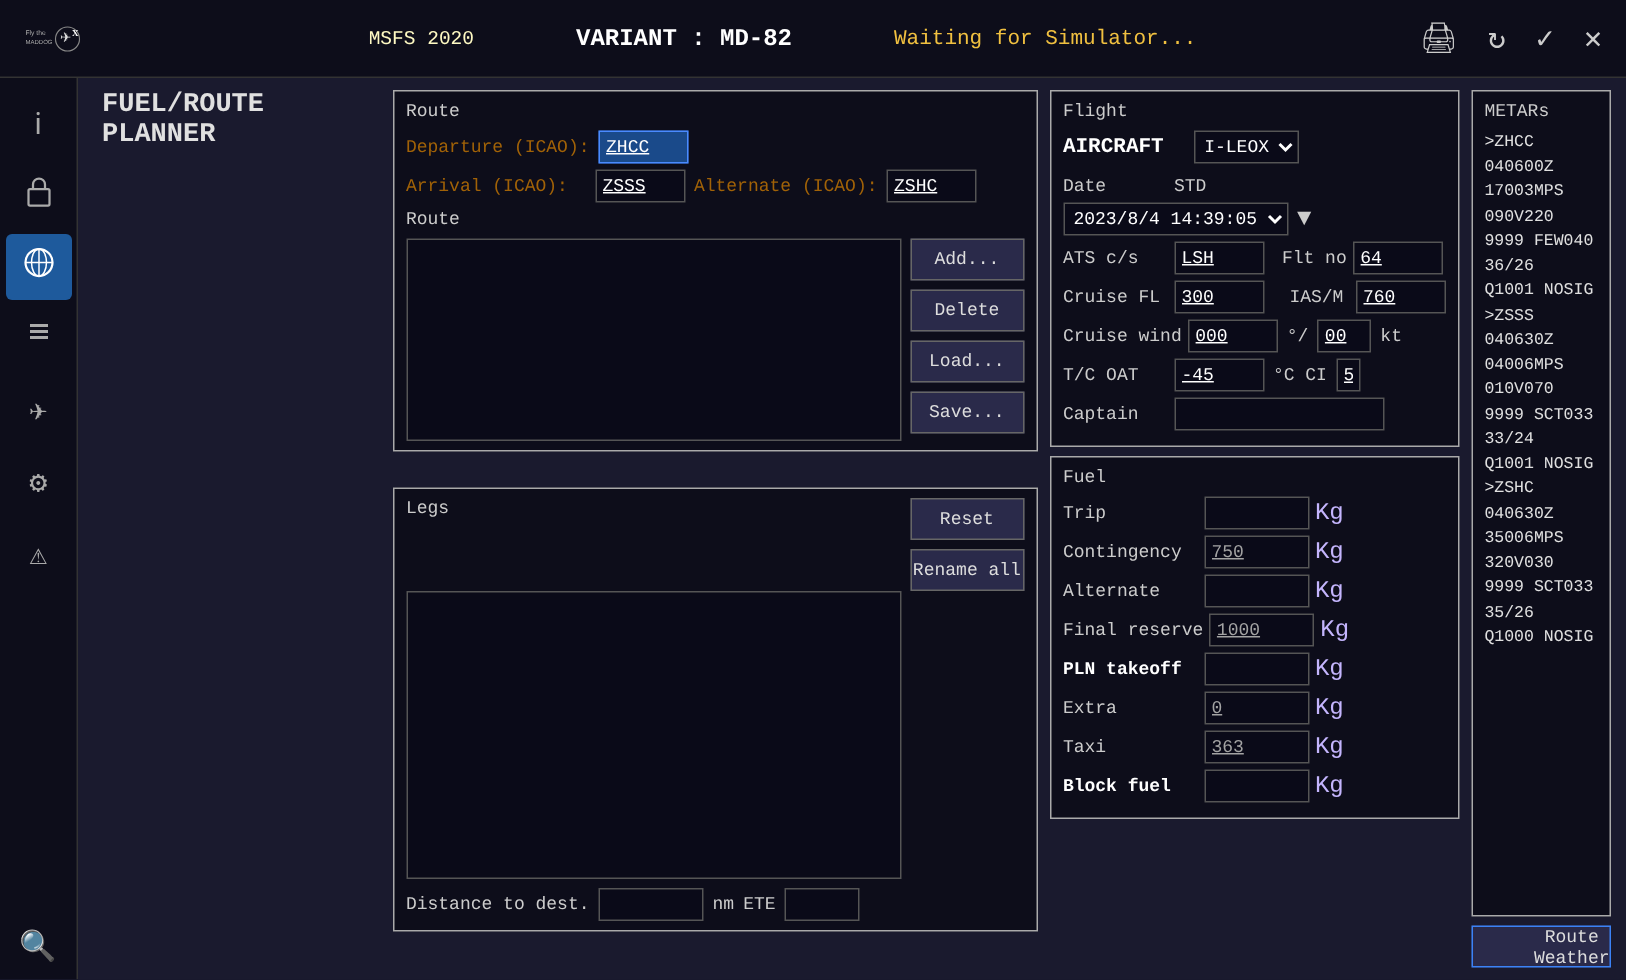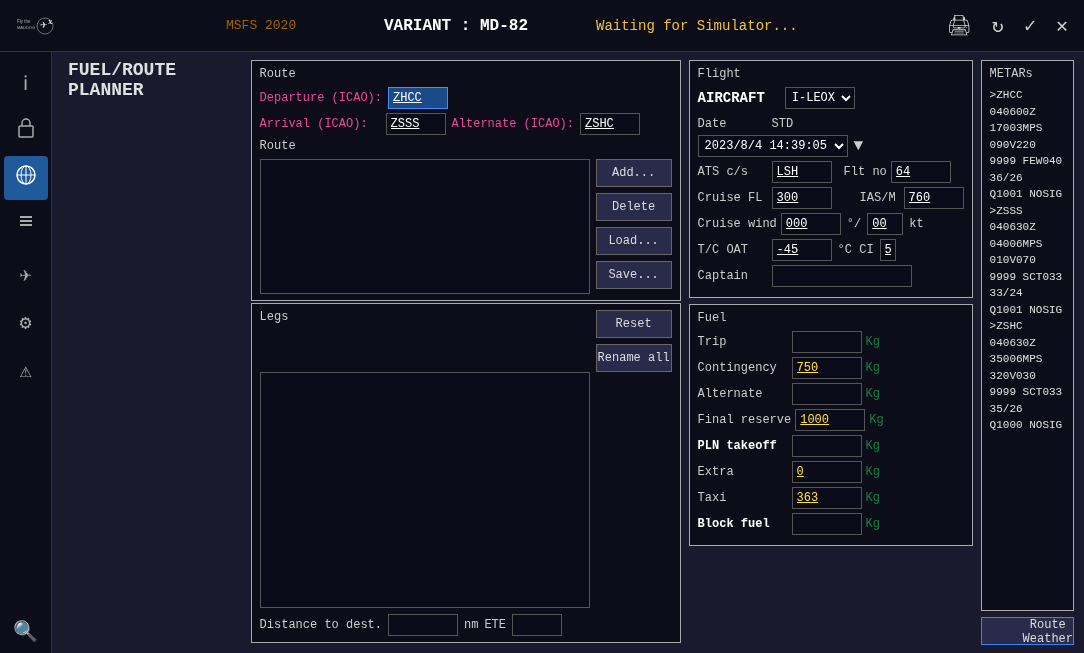--- a/index.html
+++ b/index.html
@@ -25,25 +25,25 @@
       display: flex;
       align-items: center;
       gap: 6px;
       min-width: 130px;
     }
     #logo-icon {
       width: 40px;
       height: 40px;
     }
     #msfs-label {
-      color: #a16207;
+      color: #fef9c3;
       font-size: 13px;
       margin-left: 80px;
       min-width: 90px;
-      text-align: left;
+      text-align: right;
     }
     #variant-label {
       color: #fff;
       font-size: 16px;
       font-weight: bold;
       margin-left: 60px;
       min-width: 160px;
       text-align: center;
     }
     #waiting-label {
@@ -117,38 +117,38 @@
 
     
     #route-panel {
       flex: 0 0 430px;
       display: flex;
       flex-direction: column;
     }
     .panel-box {
       border: 1px solid #aaa;
       padding: 6px 8px;
-      margin-bottom: 2px;
+      margin-bottom: 24px;
       background: #0d0d1a;
     }
     .panel-title {
       color: #ccc;
       font-size: 12px;
       margin-bottom: 6px;
     }
 
     .route-fields {
       display: flex;
       align-items: center;
       gap: 6px;
       margin-bottom: 4px;
       font-size: 12px;
     }
     .field-label {
-      color: #ec4899;
+      color: #a16207;
       min-width: 120px;
     }
     input[type="text"] {
       background: #0a0a18;
       border: 1px solid #555;
       color: #fff;
       font-family: 'Courier New', monospace;
       font-size: 12px;
       padding: 2px 4px;
       height: 22px;
@@ -288,27 +288,27 @@
       gap: 4px;
       margin-bottom: 4px;
       font-size: 12px;
     }
     .fuel-label { color: #ccc; min-width: 90px; }
     .fuel-label-bold { color: #fff; font-weight: bold; min-width: 90px; font-size: 12px; }
     input.fuel-input {
       width: 70px;
       background: #0a0a18;
       border: 1px solid #555;
-      color: #fde047;
+      color: #a3a3a3;
       font-family: 'Courier New', monospace;
       font-size: 12px;
       padding: 2px 4px;
       height: 22px;
     }
-    .kg-label { color: #15803d; font-size: 12px; }
+    .kg-label { color: #c4b5fd; font-size: 16px; }
 
     
     #metar-panel {
       flex: 1;
       display: flex;
       flex-direction: column;
     }
     .metar-box {
       border: 1px solid #aaa;
       padding: 6px 8px;
@@ -497,21 +497,21 @@
           <div class="flight-row" style="margin-top:4px;">
             <span class="fl-label">ATS c/s</span>
             <input type="text" class="small" value="LSH" style="">
             <span class="fl-label-sm" style="margin-left:8px;">Flt no</span>
             <input type="text" class="small" value="64" style="">
           </div>
 
           <div class="flight-row">
             <span class="fl-label">Cruise FL</span>
             <input type="text" class="small" value="300" style="">
-            <span class="fl-label-sm" style="margin-left:24px;">IAS/M</span>
+            <span class="fl-label-sm" style="margin-left:13px;">IAS/M</span>
             <input type="text" class="small" value="760" style="">
           </div>
 
           <div class="flight-row">
             <span class="fl-label">Cruise wind</span>
             <input type="text" class="small" value="000" style="">
             <span style="color:#ccc;font-size:12px;margin:0 2px;">°/</span>
             <input type="text" style="width: 36px;" value="00">
             <span style="color:#ccc;font-size:12px;margin-left:2px;">kt</span>
           </div>

